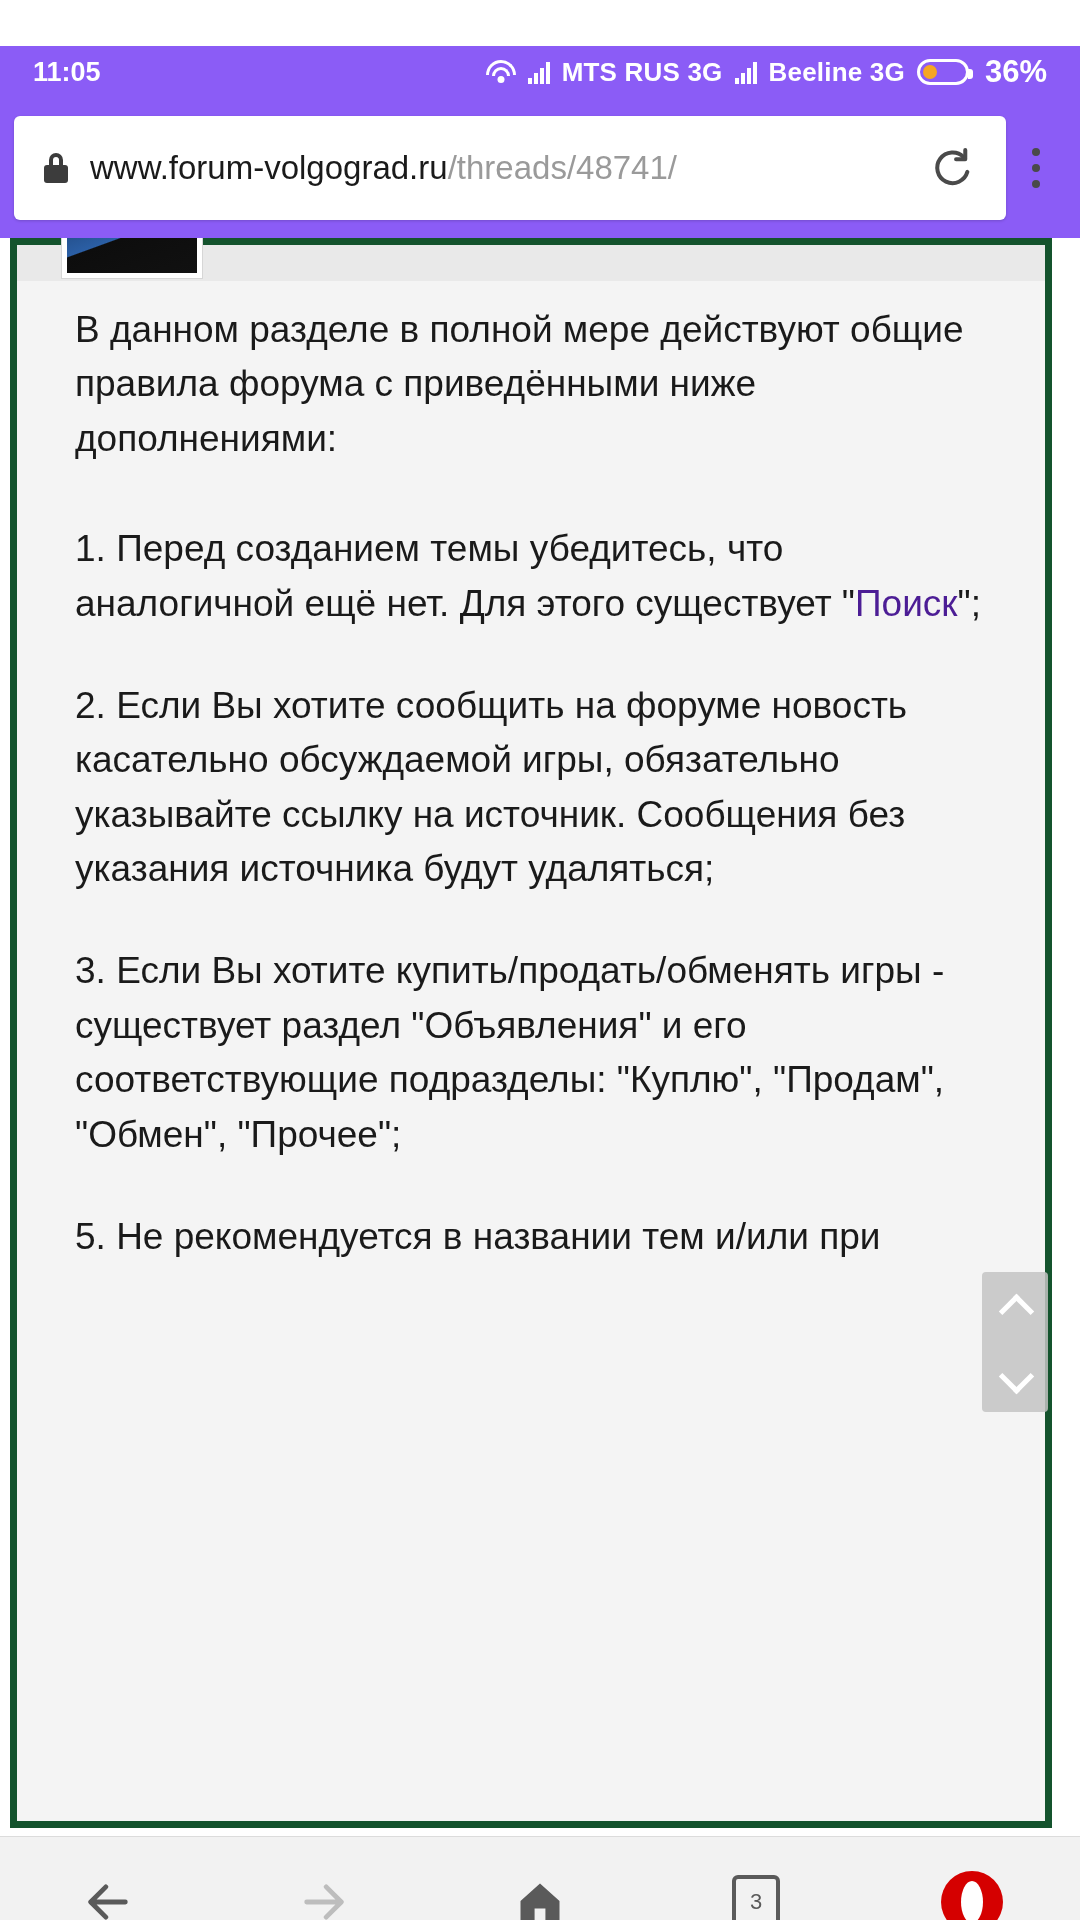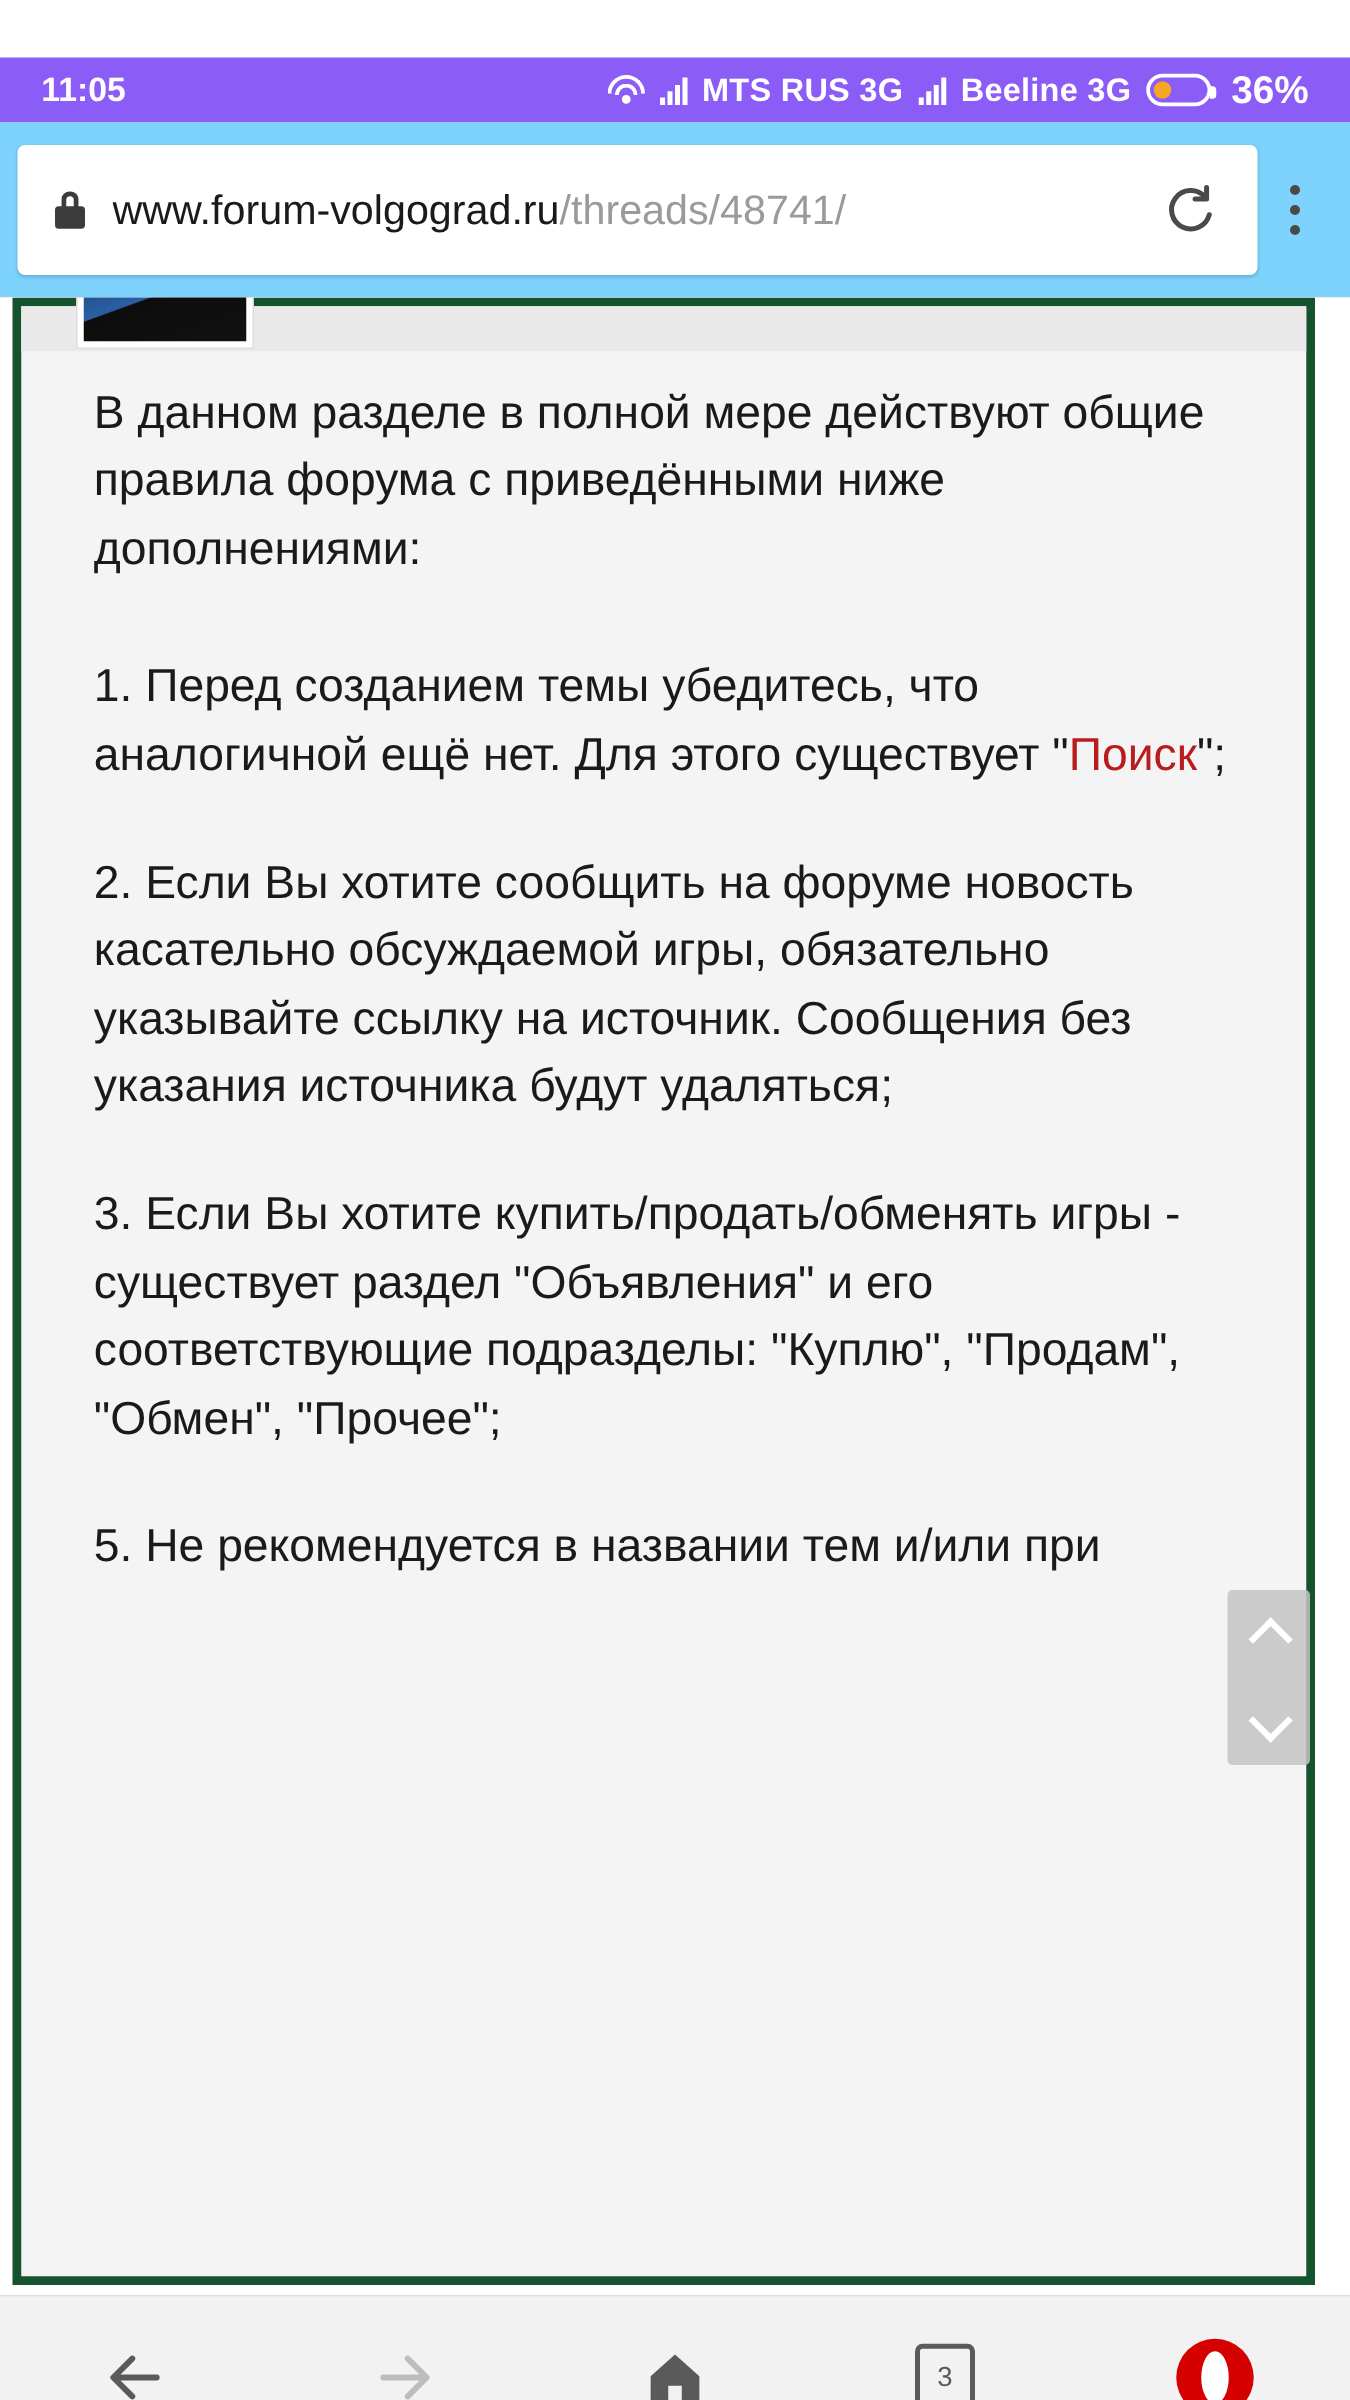--- a/index.html
+++ b/index.html
@@ -62,21 +62,21 @@
   }
   .battery-icon::after {
     content: ""; position: absolute; right: -7px; top: 7px;
     width: 5px; height: 10px; background: #fff; border-radius: 0 3px 3px 0;
   }
   .battery-fill { height: 100%; background: #f5a623; border-radius: 10px; }
 
   
   .browser-bar {
     height: 140px;
-    background: #7dd3fc;
+    background: #8b5cf6;
     display: flex;
     align-items: center;
     padding: 0 14px;
   }
   .url-pill {
     flex: 1;
     height: 104px;
     background: #ffffff;
     border-radius: 6px;
     display: flex;
@@ -139,21 +139,21 @@
   }
   .post-body {
     padding: 22px 48px 0 58px;
     font-size: 37px;
     line-height: 1.47;
     color: #1a1a1a;
     font-family: "Liberation Sans", sans-serif;
   }
   .post-body p { margin: 0 0 48px 0; }
   .post-body p:first-child { margin-bottom: 56px; }
-  .link-red { color: #b91c1c; }
+  .link-red { color: #4c1d95; }
 
   
   .scroll-widget {
     position: absolute;
     right: 32px;
     top: 1034px;
     width: 66px;
     background: rgba(195,195,195,0.85);
     border-radius: 4px;
     display: flex;

